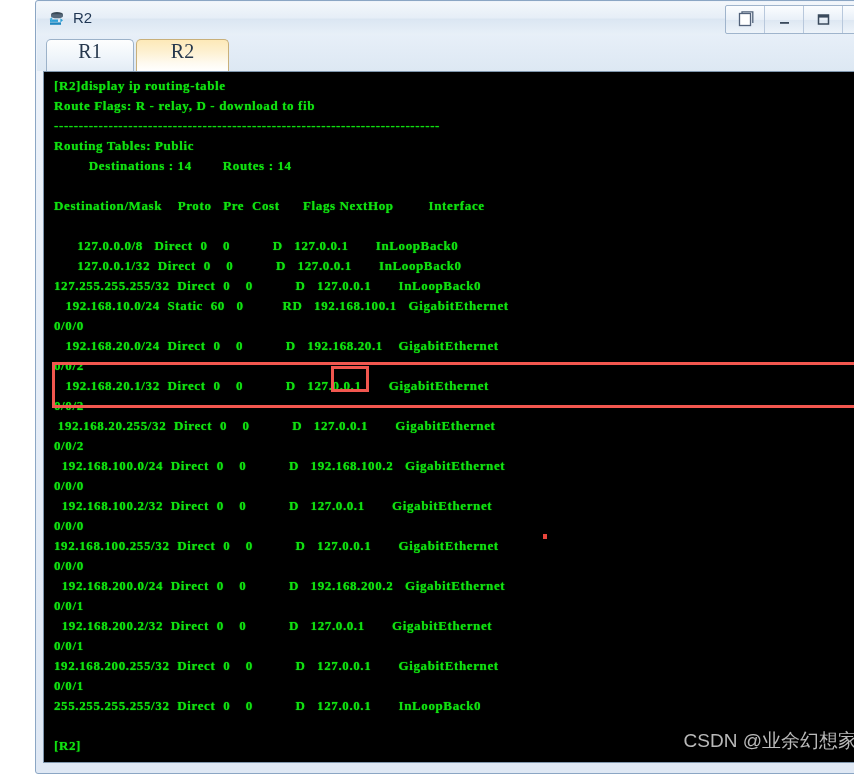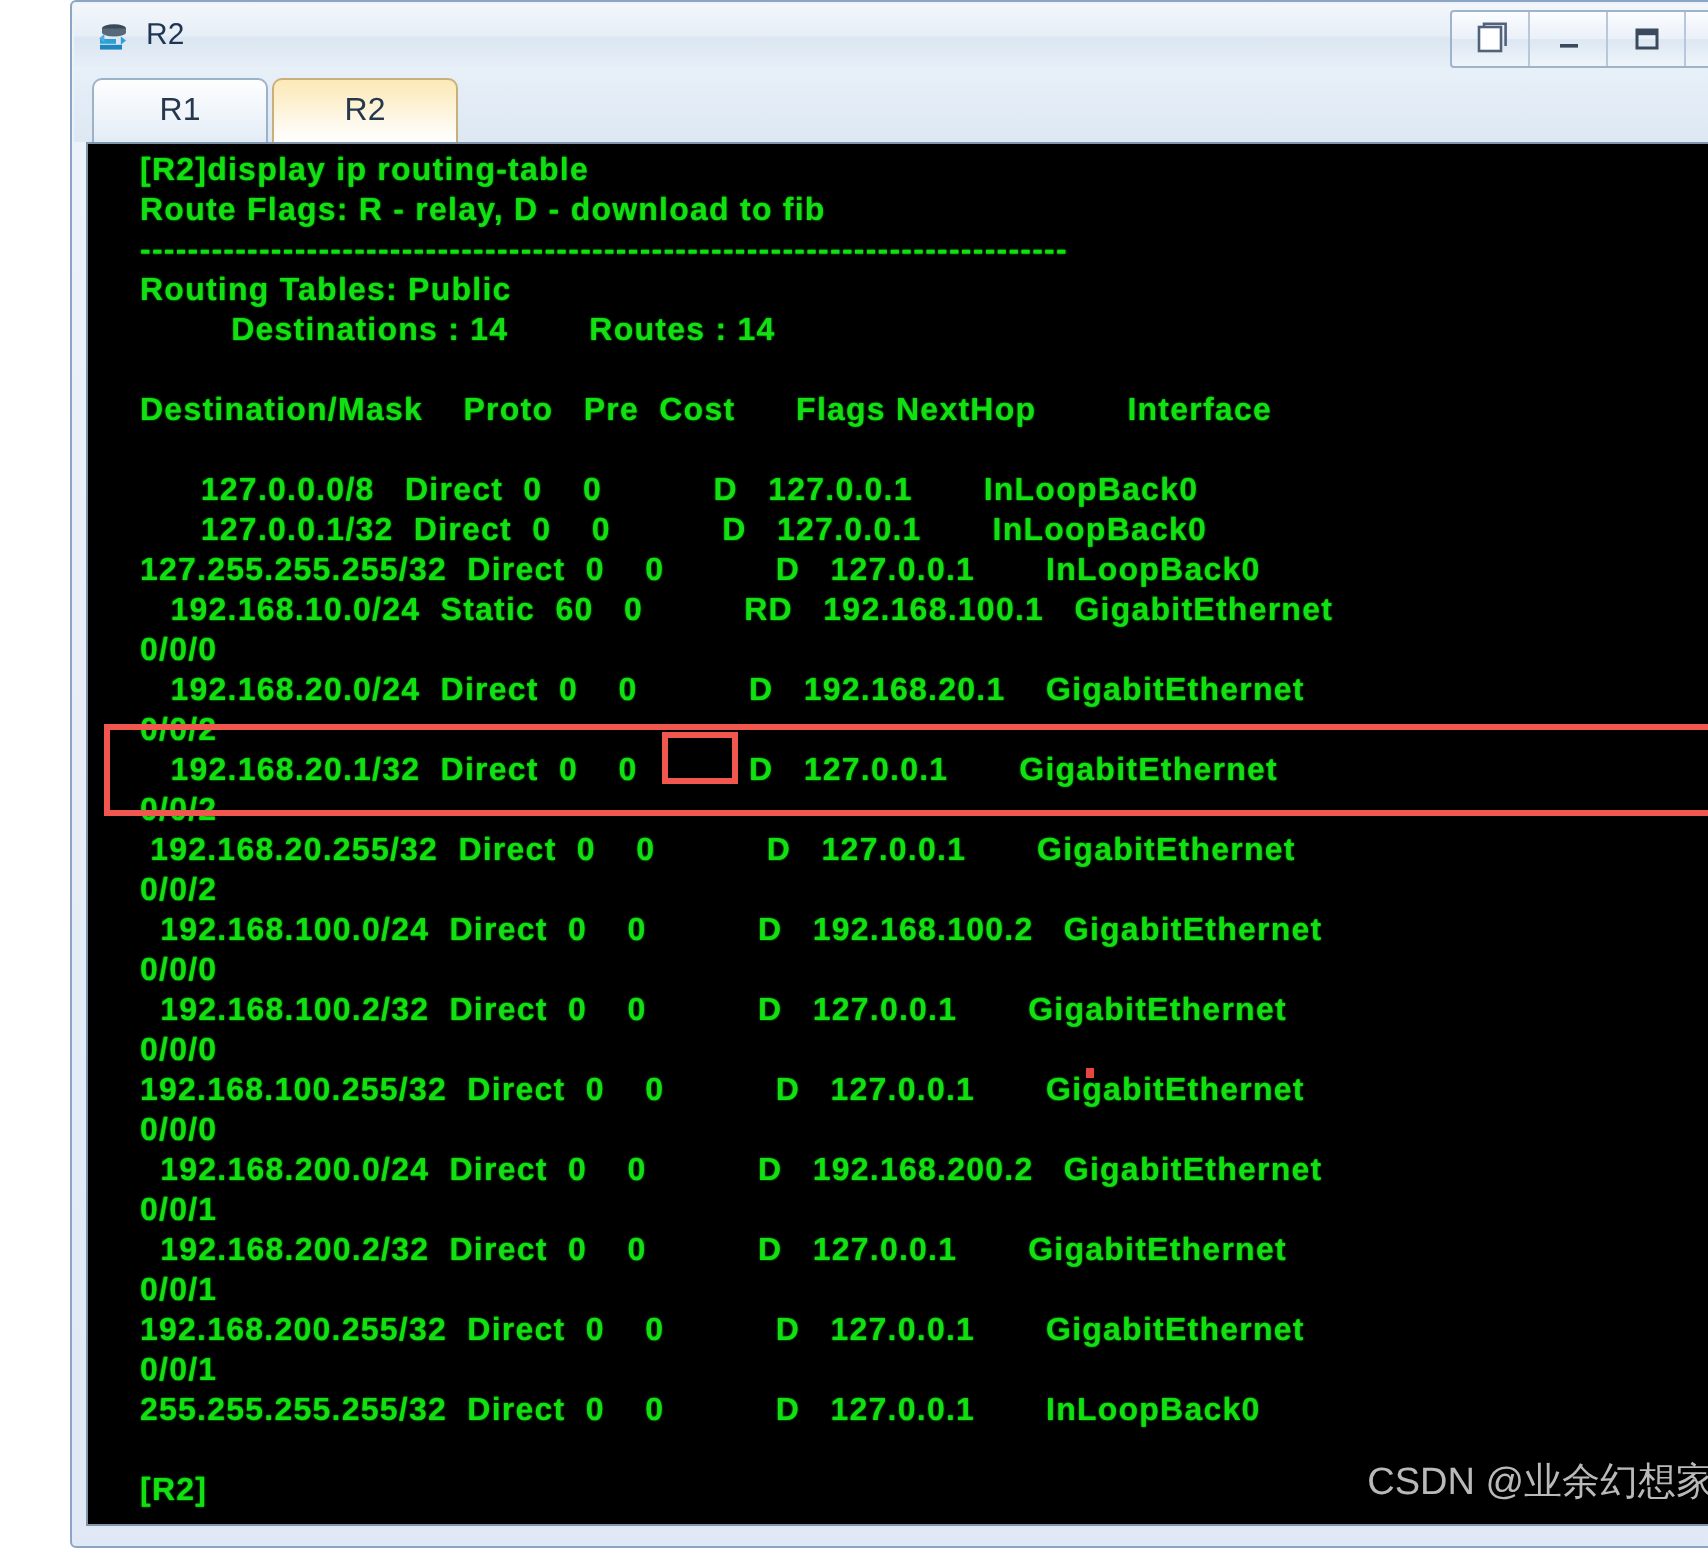--- a/index.html
+++ b/index.html
@@ -88,25 +88,24 @@
   }
   .tab {
     position: absolute;
     top: 4px;
     height: 32px;
     box-sizing: border-box;
     border: 1px solid #9cb2c9;
     border-bottom: none;
     border-radius: 5px 5px 0 0;
     display: flex;
-    align-items: center;
     justify-content: center;
-    font-size: 16px;
+    font-size: 20px;
     color: #26384d;
-    font-family: Liberation Sans, sans-serif;
+    font-family: Liberation Serif, serif;
   }
   .tab.inactive {
     left: 9px;
     width: 88px;
     background: linear-gradient(to bottom, #fdfefe 0%, #eef4fa 60%, #e3ecf5 100%);
   }
   .tab.active {
     left: 99px;
     width: 93px;
     background: linear-gradient(to bottom, #fde9b8 0%, #fdf0cf 35%, #fefaf0 75%, #ffffff 100%);
@@ -126,24 +125,24 @@
   }
   #terminal {
     position: absolute;
     left: 0; top: 0;
     width: 820px; height: 690px;
     background: #000000;
     overflow: hidden;
   }
   #term-text {
     position: absolute;
-    left: 26px; top: 4px;
+    left: 10px; top: 4px;
     margin: 0;
-    font-family: Liberation Sans, sans-serif;
-    font-size: 16px;
+    font-family: Liberation Serif, serif;
+    font-size: 13px;
     line-height: 20px;
     letter-spacing: 0.62px;
     color: #12e012;
     white-space: pre;
     font-weight: bold;
     text-shadow: 0 0 1px #0c0;
   }
 
   
   #red-dot {

